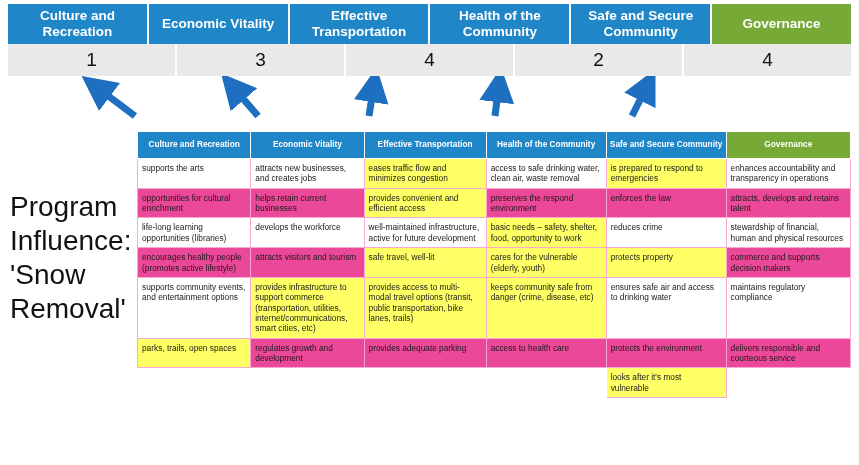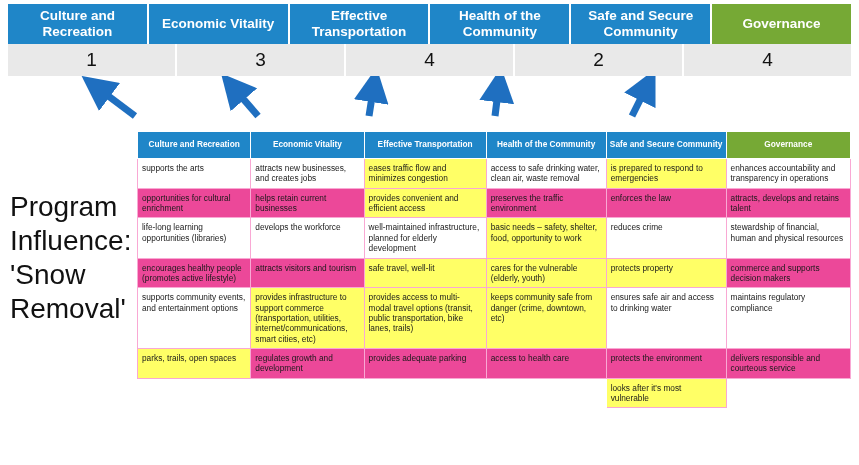--- a/index.html
+++ b/index.html
@@ -193,45 +193,45 @@
         <td>attracts new businesses, and creates jobs</td>
         <td class="hl">eases traffic flow and minimizes congestion</td>
         <td>access to safe drinking water, clean air, waste removal</td>
         <td class="hl">is prepared to respond to emergencies</td>
         <td>enhances accountability and transparency in operations</td>
       </tr>
       <tr class="alt">
         <td>opportunities for cultural enrichment</td>
         <td>helps retain current businesses</td>
         <td class="hl">provides convenient and efficient access</td>
-        <td>preserves the traffic environment</td>
+        <td>preserves the respond environment</td>
         <td>enforces the law</td>
         <td>attracts, develops and retains talent</td>
       </tr>
       <tr>
         <td>life-long learning opportunities (libraries)</td>
         <td>develops the workforce</td>
-        <td>well-maintained infrastructure, planned for elderly development</td>
+        <td>well-maintained infrastructure, active for future development</td>
         <td class="hl">basic needs – safety, shelter, food, opportunity to work</td>
         <td>reduces crime</td>
         <td>stewardship of financial, human and physical resources</td>
       </tr>
       <tr class="alt">
         <td>encourages healthy people (promotes active lifestyle)</td>
         <td>attracts visitors and tourism</td>
         <td class="hl">safe travel, well-lit</td>
         <td class="hl">cares for the vulnerable (elderly, youth)</td>
         <td class="hl">protects property</td>
         <td>commerce and supports decision makers</td>
       </tr>
       <tr>
         <td>supports community events, and entertainment options</td>
         <td class="hl">provides infrastructure to support commerce (transportation, utilities, internet/communications, smart cities, etc)</td>
         <td class="hl">provides access to multi-modal travel options (transit, public transportation, bike lanes, trails)</td>
-        <td class="hl">keeps community safe from danger (crime, downtown, etc)</td>
+        <td class="hl">keeps community safe from danger (crime, disease, etc)</td>
         <td>ensures safe air and access to drinking water</td>
         <td>maintains regulatory compliance</td>
       </tr>
       <tr class="alt">
         <td class="hl">parks, trails, open spaces</td>
         <td>regulates growth and development</td>
         <td>provides adequate parking</td>
         <td>access to health care</td>
         <td>protects the environment</td>
         <td>delivers responsible and courteous service</td>

